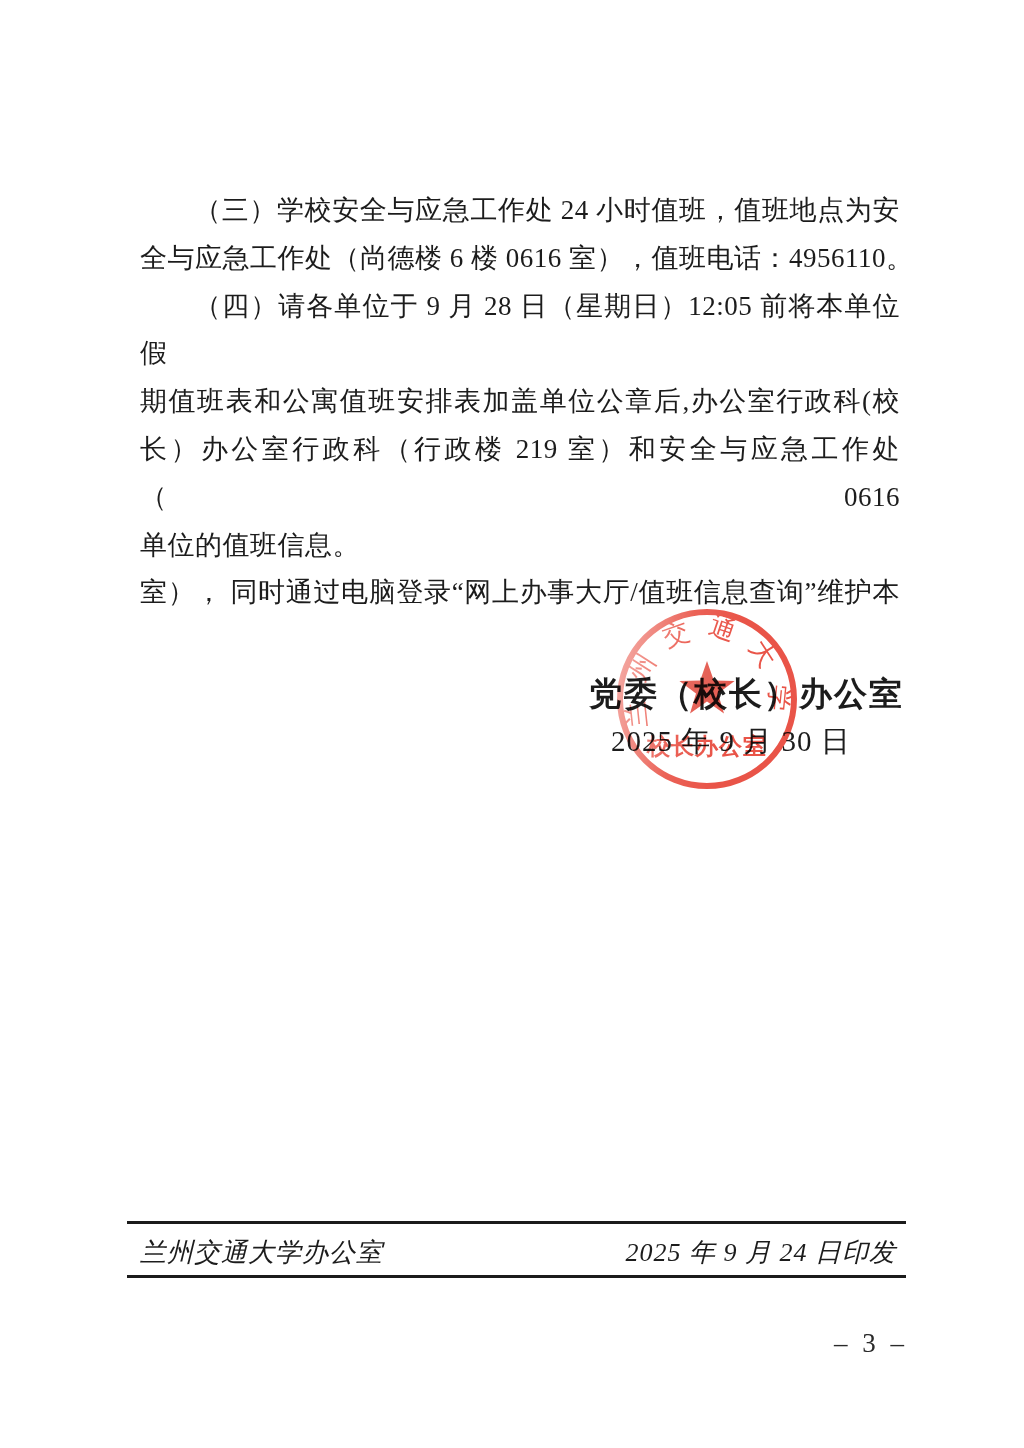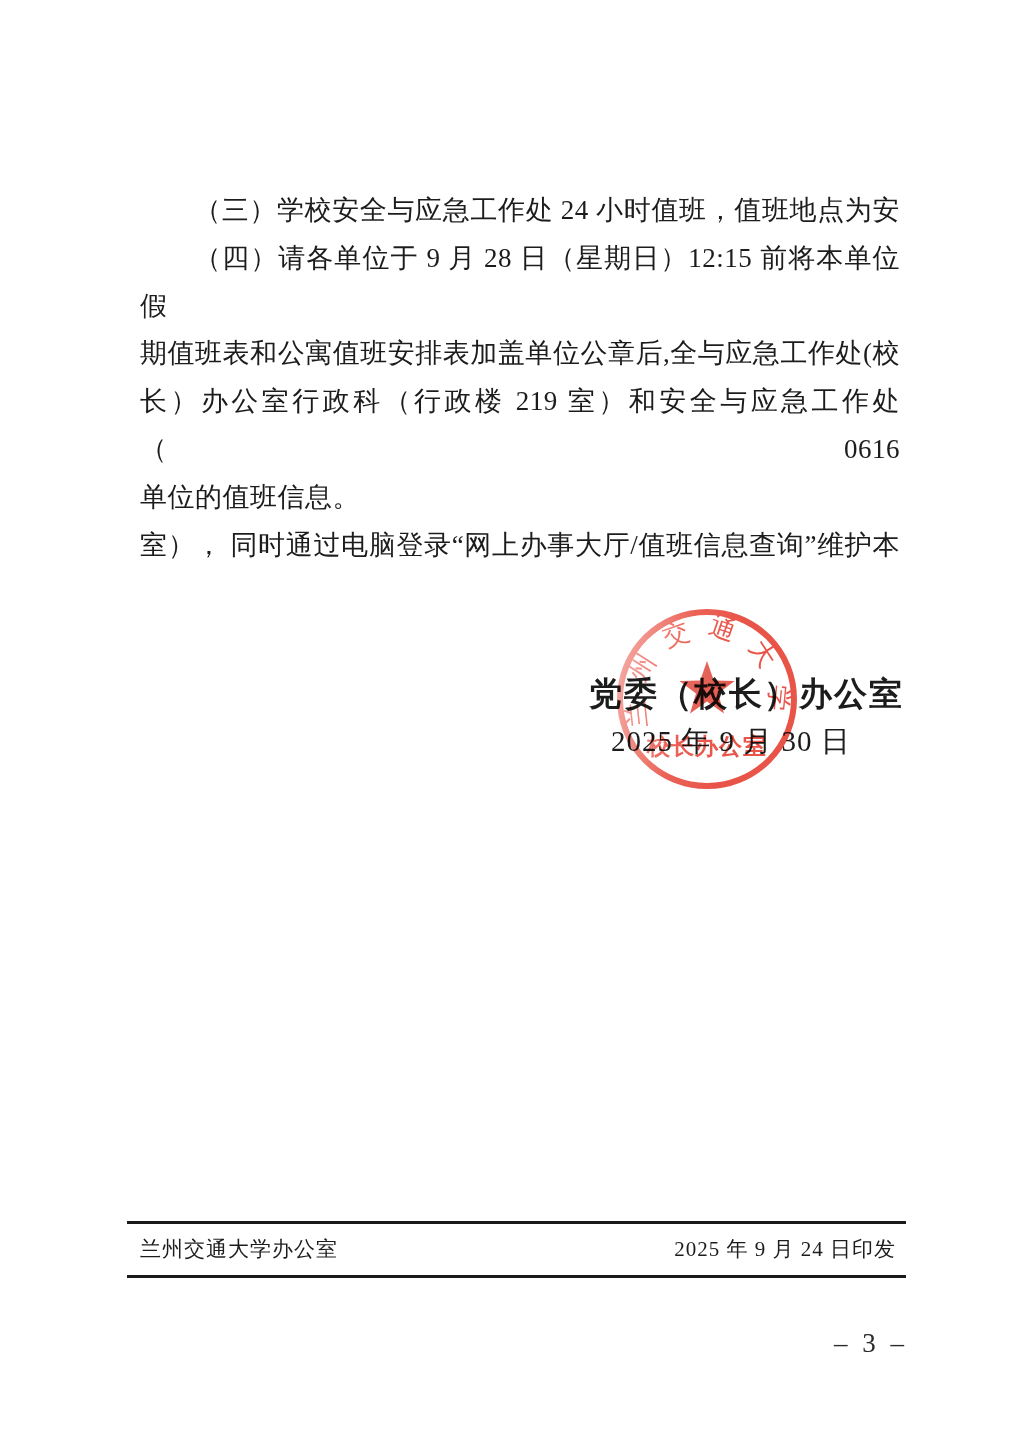--- a/index.html
+++ b/index.html
@@ -73,22 +73,23 @@
   .footer-rule-top { top: 1221px; }
   .footer-rule-bottom { top: 1275px; }
   .footer-row {
     position: absolute;
     left: 127px;
     top: 1235px;
     width: 779px;
     display: flex;
     justify-content: space-between;
     align-items: flex-end;
-    font-size: 21px;
+    font-size: 26px;
     letter-spacing: 1px;
+    font-style: italic;
   }
   .footer-row .issuer { margin-left: 13px; }
   .footer-row .print-date { margin-right: 10px; }
   
   .page-number {
     position: absolute;
     left: 816px;
     top: 1328px;
     width: 110px;
     text-align: center;
@@ -97,22 +98,23 @@
     letter-spacing: 4px;
   }
 </style>
 </head>
 <body>
 
 <div class="page">
 
   <div class="body-text">
     <div class="text-line fill indent">（三）学校安全与应急工作处 24 小时值班，值班地点为安</div>
-    <div class="text-line fill indent">（四）请各单位于 9 月 28 日（星期日）12:15 前将本单位假</div>
-    <div class="text-line fill">期值班表和公寓值班安排表加盖单位公章后,全与应急工作处(校</div>
+    <div class="text-line">全与应急工作处（尚德楼 6 楼 0616 室），值班电话：4956110。</div>
+    <div class="text-line fill indent">（四）请各单位于 9 月 28 日（星期日）12:05 前将本单位假</div>
+    <div class="text-line fill">期值班表和公寓值班安排表加盖单位公章后,办公室行政科(校</div>
     <div class="text-line fill">长）办公室行政科（行政楼 219 室）和安全与应急工作处（0616</div>
     <div class="text-line">单位的值班信息。</div>
     <div class="text-line fill">室）， 同时通过电脑登录“网上办事大厅/值班信息查询”维护本</div>
   </div>
 
   <div class="sig-office">党委（校长）办公室</div>
   <div class="sig-date">2025 年 9 月 30 日</div>
 
   <div class="seal">
     <svg viewBox="-95 -95 190 190" xmlns="http://www.w3.org/2000/svg">

